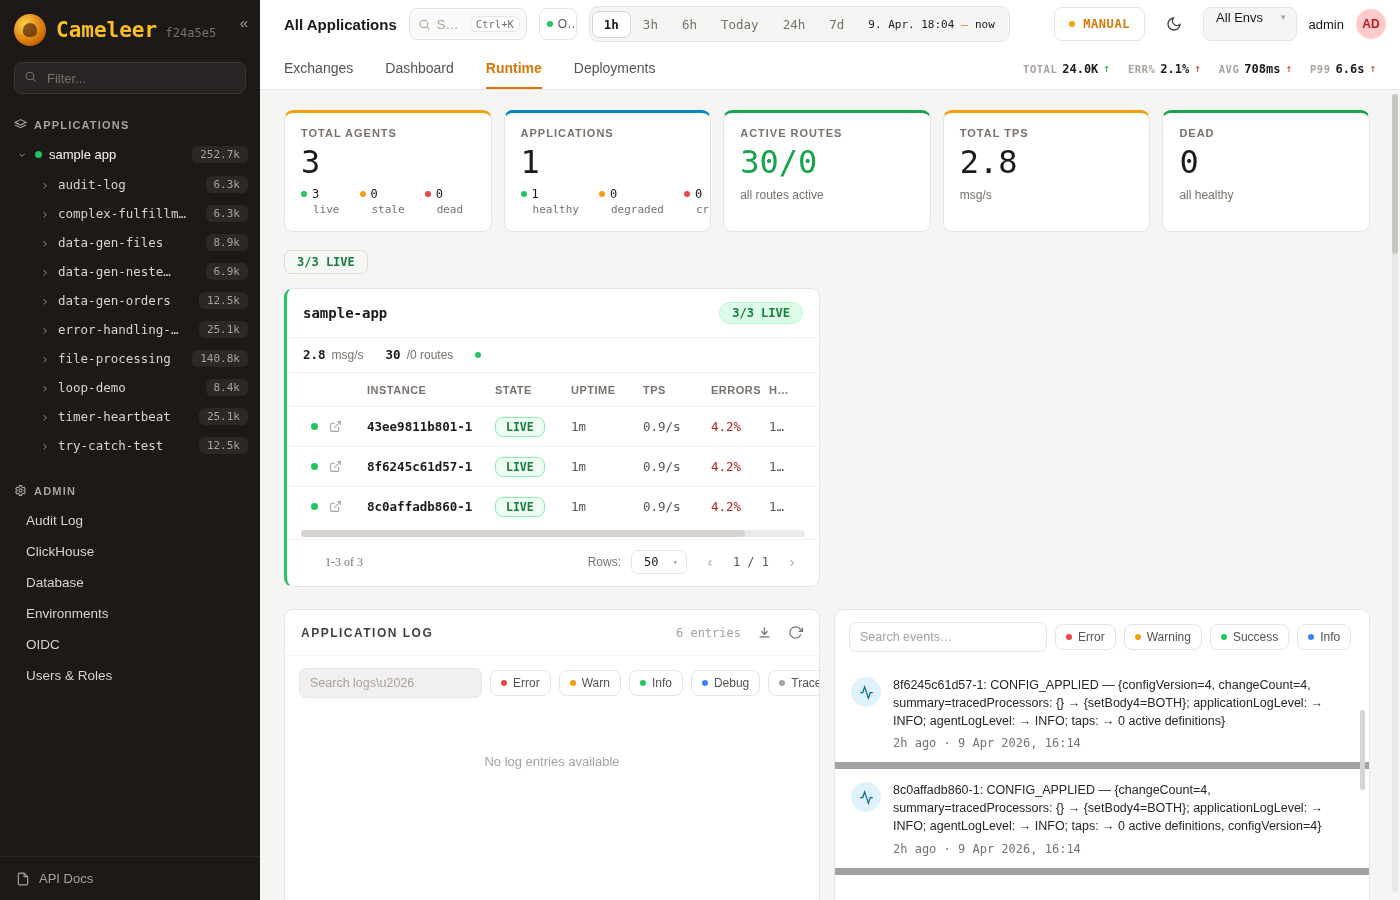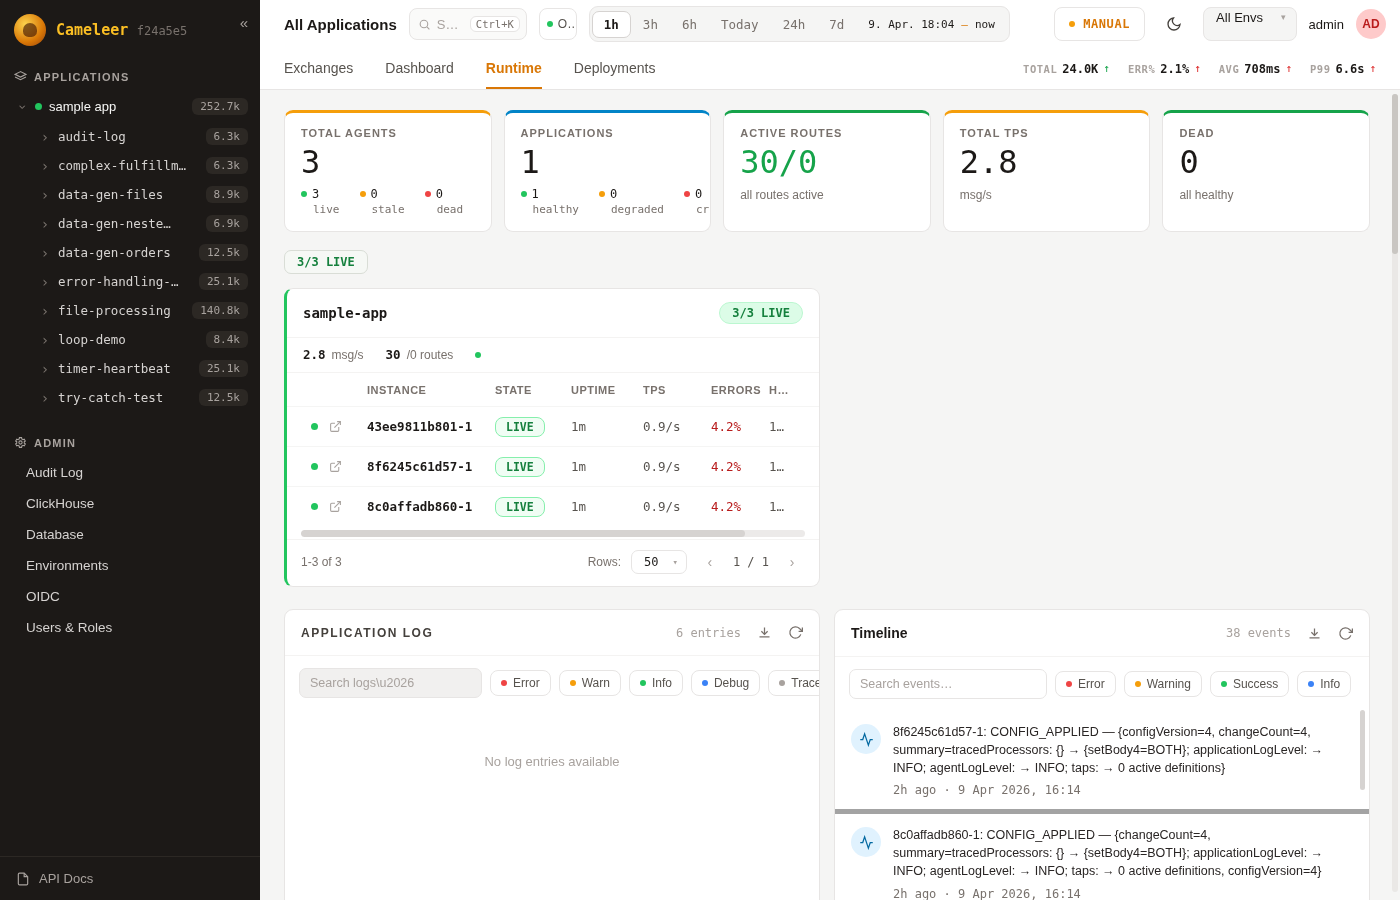--- a/index.html
+++ b/index.html
@@ -14,21 +14,21 @@
   .dot-red { background:#ef4444; }
   .dot-blue { background:#3b82f6; }
   .dot-gray { background:#a8a29e; }
   svg { display:block; }
 
   
   .sidebar { width:260px; flex-shrink:0; background:#1c1917; color:#d6d3d1; display:flex; flex-direction:column; }
   .side-head { display:flex; align-items:center; gap:10px; padding:14px 14px 14px; position:relative; }
   .logo-circle { width:32px; height:32px; border-radius:50%; background:radial-gradient(circle at 35% 32%, #fcd34d, #d97706 60%, #92400e); display:flex; align-items:center; justify-content:center; flex-shrink:0; }
   .logo-inner { width:14px; height:14px; border-radius:50% 50% 40% 40%; background:#451a03; opacity:.65; }
-  .brand { color:#fbbf24; font-weight:700; font-size:15px; font-family:"DejaVu Sans Mono","Liberation Mono",monospace; }
+  .brand { color:#fbbf24; font-weight:700; font-size:21px; font-family:"DejaVu Sans Mono","Liberation Mono",monospace; }
   .build { color:#78716c; font-size:12px; margin-left:4px; }
   .collapse { position:absolute; right:12px; top:14px; color:#a8a29e; font-size:15px; cursor:pointer; }
   .filter-wrap { padding:2px 14px 14px; position:relative; }
   .filter-icon { position:absolute; left:24px; top:10px; color:#78716c; }
   .filter-input { width:100%; background:#292524; border:1px solid #3a3531; border-radius:8px; height:32px; color:#d6d3d1; padding:0 10px 0 32px; font-size:13px; outline:none; }
   .filter-input::placeholder { color:#78716c; }
   .side-scroll { flex:1; overflow:hidden; }
   .section-head { display:flex; align-items:center; gap:7px; padding:10px 14px 8px; color:#a8a29e; font-size:11px; font-weight:700; letter-spacing:1.2px; }
   .app-row { display:flex; align-items:center; gap:7px; padding:7px 12px 7px 18px; font-size:13px; color:#f5f5f4; cursor:pointer; }
   .app-row .count-badge, .route-row .count-badge { margin-left:auto; }
@@ -100,41 +100,41 @@
   .itable-row { height:40px; border-top:1px solid #f5f5f4; font-family:"DejaVu Sans Mono","Liberation Mono",monospace; font-size:12.5px; overflow:hidden; }
   .cell-dot { display:flex; justify-content:center; }
   .cell-link { color:#a8a29e; cursor:pointer; }
   .cell-instance { font-weight:700; color:#1c1917; }
   .chip-live { display:inline-block; background:#f0fdf4; border:1px solid #86efac; color:#15803d; font-size:11.5px; font-weight:700; padding:2px 10px; border-radius:8px; }
   .cell-muted { color:#57534e; }
   .cell-err { color:#b91c1c; }
   .hscroll { margin:4px 14px 2px; height:7px; background:#eceae9; border-radius:4px; overflow:hidden; }
   .hscroll-thumb { width:88%; height:7px; background:#d6d3d1; border-radius:4px; }
   .table-foot { display:flex; align-items:center; padding:9px 14px 11px; border-top:1px solid #f4f3f2; color:#78716c; font-size:12px; }
-  .foot-range { font-family:Liberation Sans, sans-serif; }
+  .foot-range { font-family:Liberation Serif, serif;margin-left:24px; }
   .foot-right { margin-left:auto; display:flex; align-items:center; gap:10px; }
   .rows-select { display:flex; align-items:center; gap:14px; border:1px solid #e7e5e4; border-radius:7px; padding:4px 8px 4px 12px; font-family:"DejaVu Sans Mono","Liberation Mono",monospace; font-size:12px; color:#1c1917; background:#fff; cursor:pointer; }
   .pg-btn { width:26px; height:26px; border:none; background:transparent; color:#a8a29e; font-size:14px; border-radius:6px; cursor:pointer; }
   .pg-num { font-family:"DejaVu Sans Mono","Liberation Mono",monospace; font-size:12px; color:#57534e; }
 
   .bottom-grid { display:grid; grid-template-columns:1fr 1fr; gap:14px; margin-top:22px; }
   .panel { background:#fff; border:1px solid #e7e5e4; border-radius:9px; height:470px; overflow:hidden; position:relative; }
   .panel-head { display:flex; align-items:center; padding:15px 16px; border-bottom:1px solid #f4f3f2; }
   .panel-title-caps { font-size:12px; letter-spacing:1.5px; color:#44403c; font-weight:700; }
   .panel-title { font-size:14px; font-weight:700; color:#1c1917; }
   .panel-right { margin-left:auto; display:flex; gap:16px; align-items:center; color:#78716c; }
   .entries { font-family:"DejaVu Sans Mono","Liberation Mono",monospace; font-size:12px; color:#a8a29e; }
   .filters-row { display:flex; align-items:center; gap:8px; padding:12px 14px; flex-wrap:nowrap; }
   .search-input { height:30px; border:1px solid #e7e5e4; border-radius:7px; padding:0 10px; font-size:12.5px; color:#57534e; outline:none; }
   .search-input::placeholder { color:#a8a29e; }
   .log-search { width:196px; background:#f1f0ef; border-color:#e7e5e4; }
   .tl-search { width:198px; background:#fff; }
   .chip { display:inline-flex; align-items:center; gap:6px; border:1px solid #e7e5e4; background:#fff; border-radius:8px; padding:5px 10px; font-size:12px; color:#57534e; cursor:pointer; white-space:nowrap; }
   .empty-msg { text-align:center; color:#a8a29e; font-size:13px; padding:44px 0; }
-  .event { display:flex; gap:12px; padding:13px 22px 12px 16px; border-bottom:5px solid #a3a3a3; }
+  .event { display:flex; gap:12px; padding:13px 22px 12px 16px; border-bottom:7px solid #a3a3a3; }
   .event-avatar { width:30px; height:30px; border-radius:50%; background:#e0f2fe; display:flex; align-items:center; justify-content:center; flex-shrink:0; color:#0369a1; }
   .event-text { font-size:12.5px; color:#292524; line-height:1.42; }
   .event-time { font-family:"DejaVu Sans Mono","Liberation Mono",monospace; font-size:12px; color:#78716c; margin-top:6px; }
   .tl-scrollbar { position:absolute; right:4px; top:100px; width:5px; height:80px; background:#d6d3d1; border-radius:3px; }
 
   .vscroll { position:absolute; right:2px; top:94px; width:6px; height:798px; background:#eae8e6; border-radius:3px; }
   .vscroll-thumb { width:6px; height:160px; background:#c9c6c2; border-radius:3px; }
 </style>
 </head>
 <body>
@@ -146,20 +146,29 @@
       <div class="logo-circle">
           <div class="logo-inner"></div>
         </div>
       <div>
         <span class="brand">Cameleer</span>
         <span class="build mono">f24a5e5</span>
       </div>
       <span class="collapse">«</span>
     </div>
 
+    <div class="filter-wrap">
+      <span class="filter-icon">
+        <svg width="13" height="13" viewBox="0 0 24 24" fill="none" stroke="currentColor" stroke-width="2">
+            <circle cx="11" cy="11" r="7"></circle>
+            <line x1="16.5" y1="16.5" x2="21" y2="21"></line>
+          </svg>
+      </span>
+      <input class="filter-input" placeholder="Filter..." style="">
+    </div>
 
     <div class="side-scroll">
       <div class="section-head">
         <span>
           <svg width="13" height="13" viewBox="0 0 24 24" fill="none" stroke="currentColor" stroke-width="2">
               <path d="M12 3 2 8l10 5 10-5-10-5z"></path>
               <path d="M2 13l10 5 10-5"></path>
             </svg>
         </span>
         <span>APPLICATIONS</span>
@@ -560,39 +569,20 @@
               </span>
             <span class="chip">
                 <span class="dot dot-sm dot-gray"></span>
                 <span>Trace</span>
               </span>
           </div>
           <div class="empty-msg">No log entries available</div>
         </section>
 
         <section class="panel">
-          <div class="panel-head">
-            <span class="panel-title">Timeline</span>
-            <div class="panel-right">
-              <span class="entries">38 events</span>
-              <span>
-                <svg width="15" height="15" viewBox="0 0 24 24" fill="none" stroke="currentColor" stroke-width="2">
-                    <polyline points="7 10 12 15 17 10"></polyline>
-                    <line x1="12" y1="4" x2="12" y2="15"></line>
-                    <path d="M4 19h16"></path>
-                  </svg>
-              </span>
-              <span>
-                <svg width="15" height="15" viewBox="0 0 24 24" fill="none" stroke="currentColor" stroke-width="2">
-                    <polyline points="23 4 23 10 17 10"></polyline>
-                    <path d="M20.49 15a9 9 0 1 1-2.12-9.36L23 10"></path>
-                  </svg>
-              </span>
-            </div>
-          </div>
           <div class="filters-row">
             <input class="search-input tl-search" placeholder="Search events…" style="">
             <span class="chip">
                 <span class="dot dot-sm dot-red"></span>
                 <span>Error</span>
               </span>
             <span class="chip">
                 <span class="dot dot-sm dot-amber"></span>
                 <span>Warning</span>
               </span>

